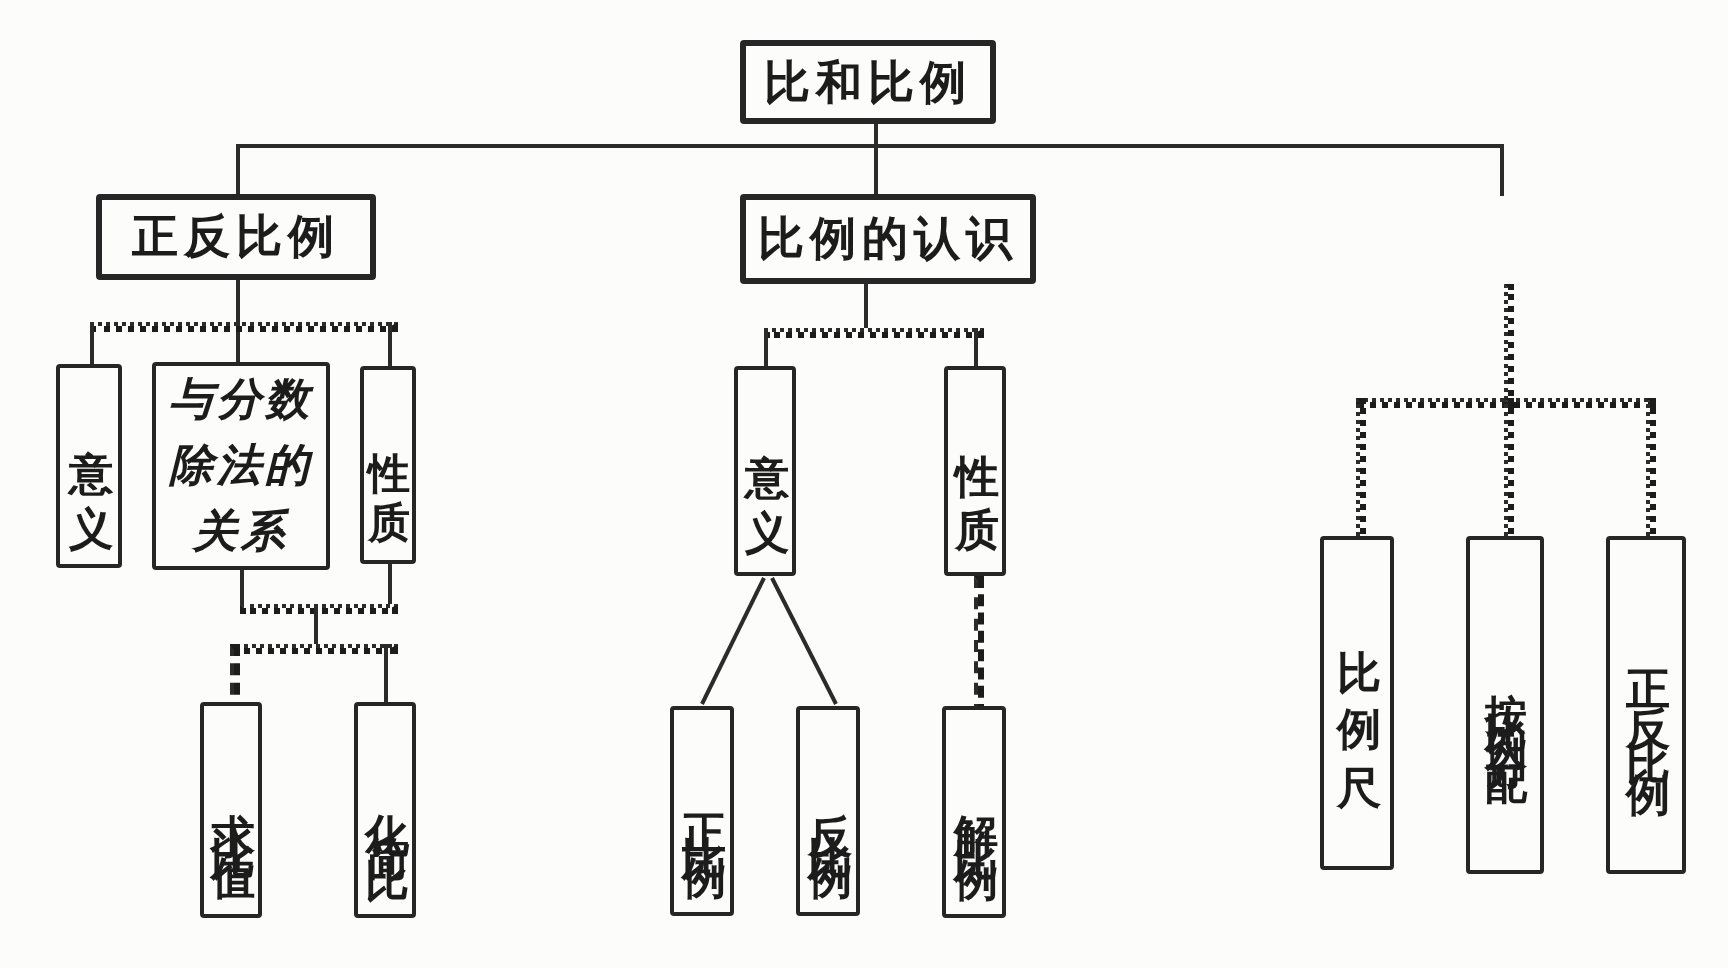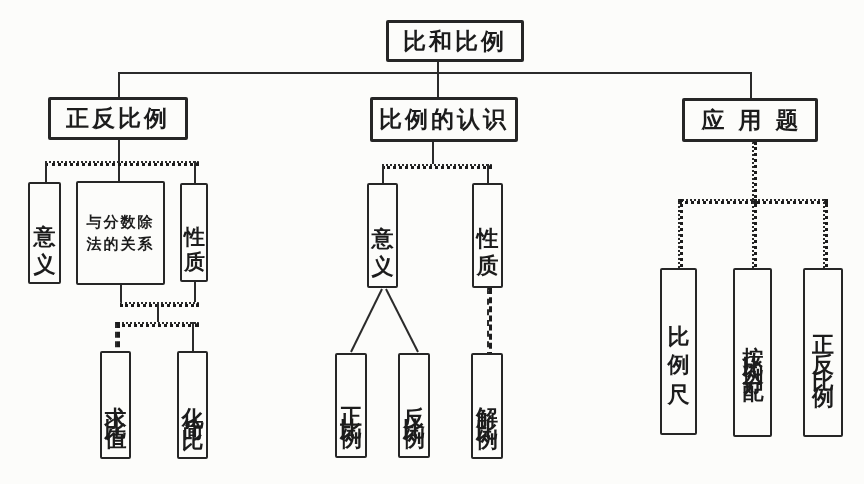--- a/index.html
+++ b/index.html
@@ -23,21 +23,21 @@
     border-radius:2px;
     background:var(--bg);
     display:flex;align-items:center;justify-content:center;
     font-weight:bold;
     box-sizing:border-box;
     text-align:center;
   }
   .box.thick{border-width:3px;}
   .htext{font-size:23px;letter-spacing:3px;white-space:nowrap;}
   .htext-wide{font-size:23px;letter-spacing:14px;white-space:nowrap;text-indent:14px;}
-  .wraptext{font-size:15px;line-height:1.5;letter-spacing:2px;padding:2px;}
+  .wraptext{font-size:22px;line-height:1.5;letter-spacing:2px;padding:2px;font-style:italic;}
   .vtext{
     writing-mode:vertical-rl;
     text-orientation:upright;
     font-size:22px;
     line-height:1;
   }
   .sp2{letter-spacing:1.2em;}
   .sp2s{letter-spacing:1.1em;font-size:21px;}
   .sp3{letter-spacing:0.5em;}
   .sp3t{letter-spacing:1.35em;}
@@ -81,27 +81,26 @@
     <line x1="46" y1="1" x2="78" y2="64"></line>
   </svg>
   <div class="vline dash" style="left:487px;top:288px;height:64px;"></div>
 
   <div class="vline dot" style="left:752px;top:142px;height:57px;"></div>
   <div class="hline dot" style="left:678px;top:199px;width:145px;"></div>
   <div class="vline dot" style="left:678px;top:199px;height:68px;"></div>
   <div class="vline dot" style="left:752px;top:199px;height:68px;"></div>
   <div class="vline dot" style="left:823px;top:199px;height:68px;"></div>
 
-  <div class="box thick htext" style="left:386px;top:20px;width:138px;height:42px;">比和比例</div>
+  <div class="box thick htext" style="left:370px;top:20px;width:128px;height:42px;">比和比例</div>
 
   <div class="box thick htext" style="left:48px;top:97px;width:140px;height:43px;">正反比例</div>
 
   <div class="box thick htext" style="left:370px;top:97px;width:148px;height:45px;">比例的认识</div>
 
-  <div class="box thick htext-wide" style="left:682px;top:98px;width:136px;height:44px;">应用题</div>
 
   <div class="box vtext sp2" style="left:28px;top:182px;width:33px;height:102px;">意义</div>
 
   <div class="box wraptext" style="left:76px;top:181px;width:89px;height:104px;">与分数除法的关系</div>
 
   <div class="box vtext sp2s" style="left:180px;top:183px;width:28px;height:99px;">性质</div>
 
   <div class="box vtext sp3" style="left:100px;top:351px;width:31px;height:108px;">求比值</div>
 
   <div class="box vtext sp3" style="left:177px;top:351px;width:31px;height:108px;">化简比</div>

